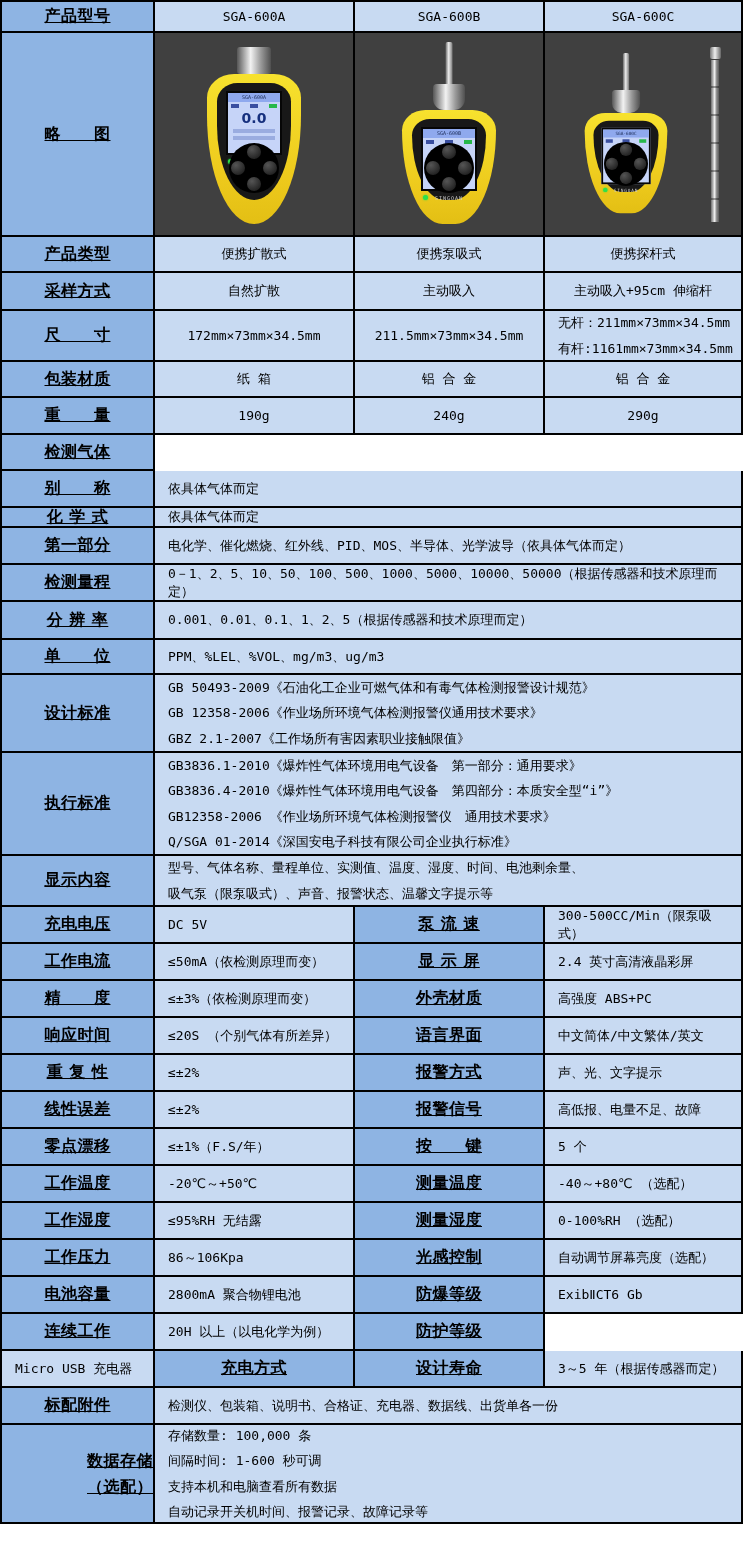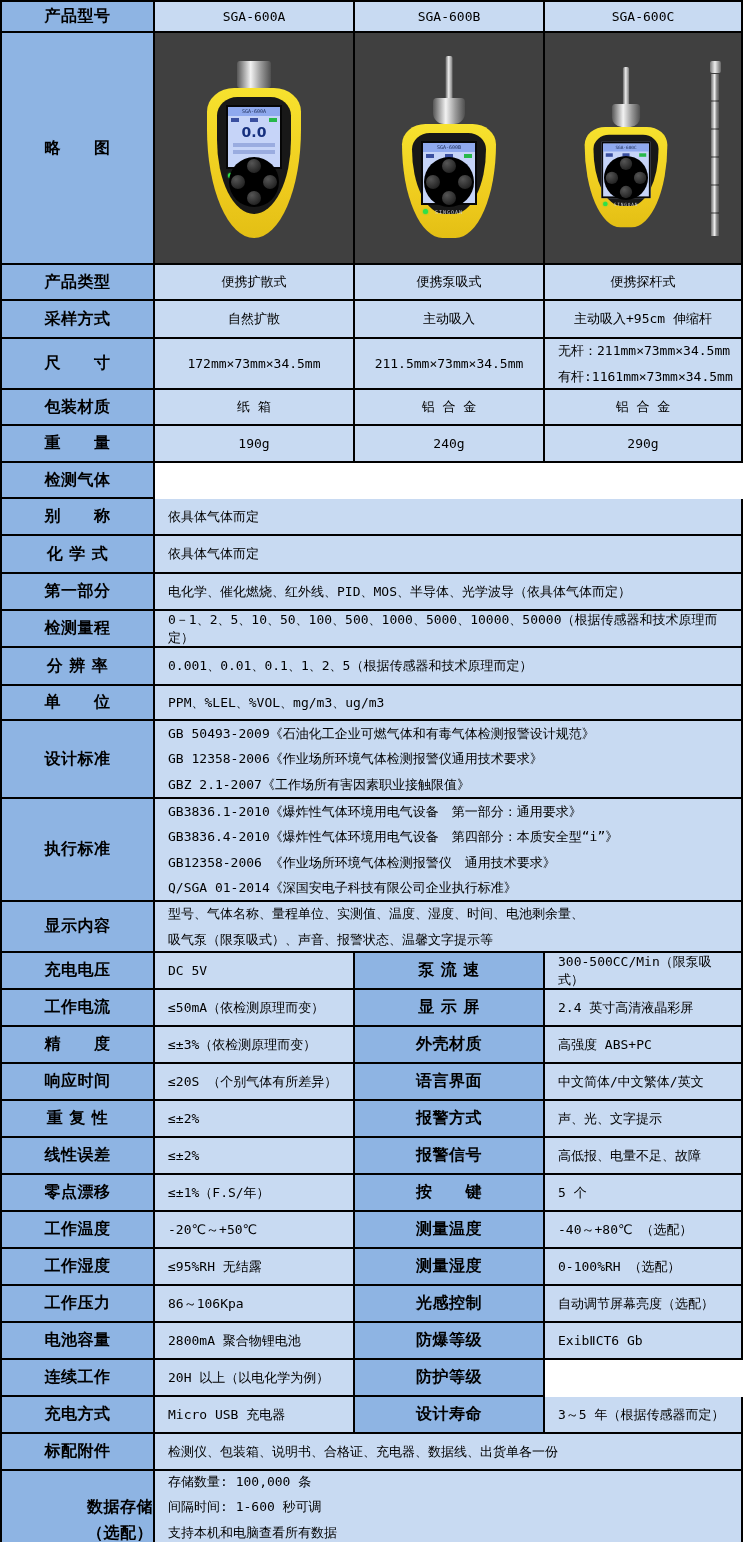--- a/index.html
+++ b/index.html
@@ -2,21 +2,21 @@
 <html><head>
 <meta charset="utf-8">
 <style>
   html,body{margin:0;padding:0;background:#fff;}
   body{font-family:"DejaVu Sans",sans-serif;color:#000;}
   .tbl{width:743px;box-sizing:border-box;border-top:2px solid #000;border-left:2px solid #000;}
   .row{display:grid;grid-template-columns:153px 200px 190px 198px;}
   .c{box-sizing:border-box;border-right:2px solid #000;border-bottom:2px solid #000;
      display:flex;align-items:center;overflow:hidden;}
   .lab{background:#8EB4E3;font-weight:bold;font-size:16px;justify-content:center;
-       text-align:center;white-space:pre;letter-spacing:.5px;}
+       text-align:center;white-space:pre;letter-spacing:.5px;text-decoration:underline;}
   .val{background:#C8DAF2;font-size:13px;padding:0 13px;
        font-family:"DejaVu Sans Mono","DejaVu Sans",monospace;}
   .ctr{justify-content:center;text-align:center;padding:0 4px;}
   .white{background:#404040;justify-content:center;}
   .span3{grid-column:2/5;}
   .colv{flex-direction:column;justify-content:center;align-items:flex-start;}
   .colv .ln{line-height:25.4px;white-space:nowrap;}
   .colv.ctrc{align-items:flex-end;}
   
   .device{position:relative;width:120px;height:184px;flex:0 0 auto;}
@@ -67,21 +67,21 @@
 
 <div class="tbl">
 
   <div class="row" style="height:31px">
     <div class="c lab">产品型号</div>
     <div class="c val ctr">SGA-600A</div>
     <div class="c val ctr">SGA-600B</div>
     <div class="c val ctr">SGA-600C</div>
   </div>
 
-  <div class="row" style="height:232px">
+  <div class="row" style="height:204px">
     <div class="c lab">略　　图</div>
 
     <div class="c white">
       <div class="device da">
         <div class="dev-cap"></div>
         <div class="dev-body">
           <div class="dev-face">
             <div class="dev-screen">
               <div class="scr-title">SGA-600A</div>
               <div class="scr-icons">
@@ -207,21 +207,21 @@
     <div class="c val ctr">290g</div>
   </div>
 
   <div class="row" style="height:36px">
     <div class="c lab">检测气体</div>
   </div>
   <div class="row" style="height:37px">
     <div class="c lab">别　　称</div>
     <div class="c val span3">依具体气体而定</div>
   </div>
-  <div class="row" style="height:38px">
+  <div class="row" style="height:20px">
     <div class="c lab">化 学 式</div>
     <div class="c val span3">依具体气体而定</div>
   </div>
   <div class="row" style="height:37px">
     <div class="c lab">第一部分</div>
     <div class="c val span3">电化学、催化燃烧、红外线、PID、MOS、半导体、光学波导（依具体气体而定）</div>
   </div>
   <div class="row" style="height:37px">
     <div class="c lab">检测量程</div>
     <div class="c val span3">0－1、2、5、10、50、100、500、1000、5000、10000、50000（根据传感器和技术原理而定）</div>
@@ -325,22 +325,22 @@
     <div class="c val">2800mA 聚合物锂电池</div>
     <div class="c lab">防爆等级</div>
     <div class="c val">ExibⅡCT6 Gb</div>
   </div>
   <div class="row" style="height:37px">
     <div class="c lab">连续工作</div>
     <div class="c val">20H 以上（以电化学为例）</div>
     <div class="c lab">防护等级</div>
   </div>
   <div class="row" style="height:37px">
+    <div class="c val">Micro USB 充电器</div>
     <div class="c lab">充电方式</div>
-    <div class="c val">Micro USB 充电器</div>
     <div class="c lab">设计寿命</div>
     <div class="c val">3～5 年（根据传感器而定）</div>
   </div>
 
   <div class="row" style="height:37px">
     <div class="c lab">标配附件</div>
     <div class="c val span3">检测仪、包装箱、说明书、合格证、充电器、数据线、出货单各一份</div>
   </div>
 
   <div class="row" style="height:99px">

